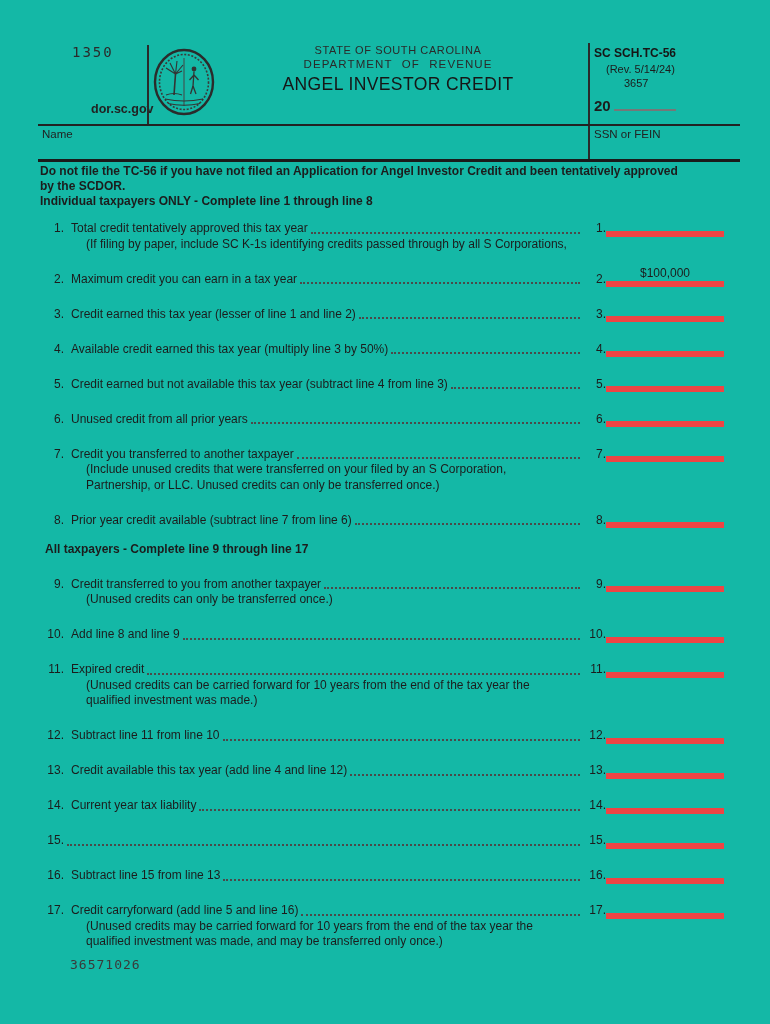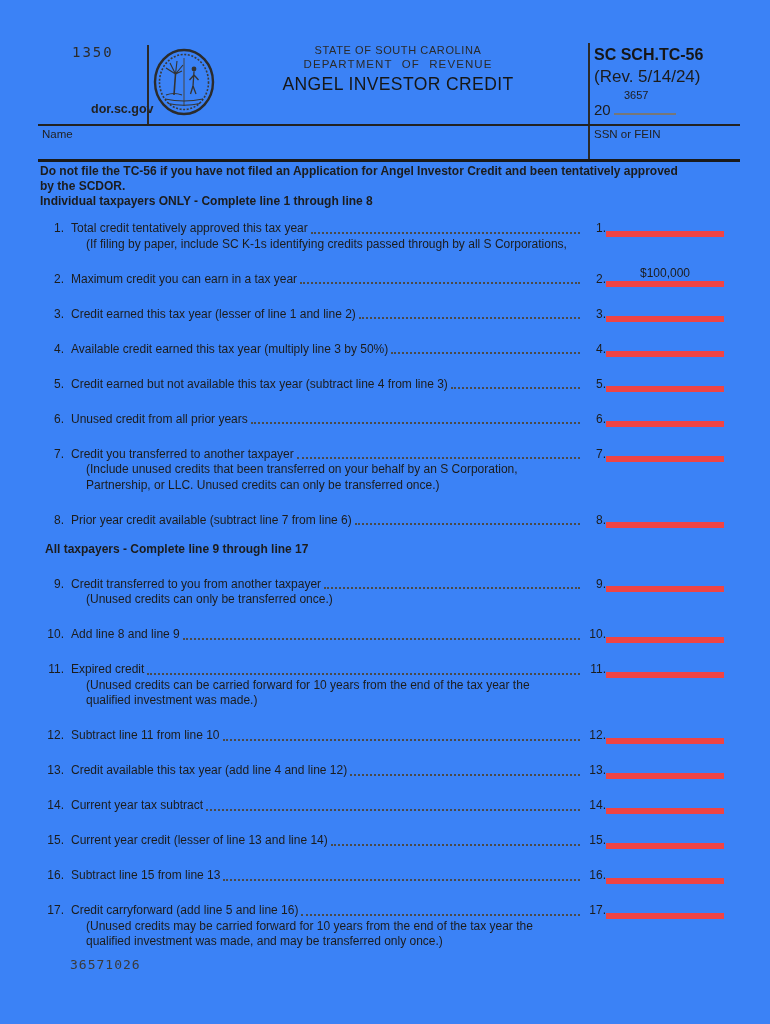--- a/index.html
+++ b/index.html
@@ -1,35 +1,35 @@
 <!DOCTYPE html>
 <html><head>
 <meta charset="utf-8">
 <style>
   html,body{margin:0;padding:0;background:#e8e8e8;}
   .page{
-    position:relative; width:770px; height:1024px; background:#3b82f6;
+    position:relative; width:770px; height:1024px; background:#14b8a6;
     margin:0 auto; font-family:"Liberation Sans", sans-serif; color:#1c1c1c;
     overflow:hidden;
   }
   .abs{position:absolute;}
   
   .ocr{font-family:"DejaVu Sans Mono", monospace; letter-spacing:2px; font-size:14px; color:#2b2b2b;}
   .dor{font-weight:bold; font-size:12.5px; color:#222;}
   .vline{width:2px; background:#2a2a2a;}
   .hline{height:2px; background:#222;}
   .hline.thick{height:3px; background:#1a1a1a;}
   .center-head{ text-align:center; }
   .state-line{font-size:11px; letter-spacing:0.6px; color:#2a2a2a;}
   .dept-line{font-size:11.5px; letter-spacing:1.1px; word-spacing:5px; color:#2a2a2a; margin-top:2px;}
   .form-title{font-size:17.5px; font-weight:normal; letter-spacing:0.4px; margin-top:4px; color:#161616;}
-  .sched{font-size:16px; font-weight:bold; color:#161616;}
-  .rev{font-size:17px; margin-top:3px; margin-left:0;}
+  .sched{font-size:12px; font-weight:bold; color:#161616;}
+  .rev{font-size:11px; margin-top:3px; margin-left:12px;}
   .code3657{font-size:11px; margin-top:2px; margin-left:30px;}
-  .yearrow{margin-top:0; font-size:15px; font-weight:normal;}
+  .yearrow{margin-top:8px; font-size:15px; font-weight:bold;}
   .yearblank{display:inline-block; width:62px; border-bottom:2px solid #777; margin-left:3px; height:12px;}
   .small-label{font-size:11.5px; color:#222;}
   .fieldarea{background:transparent;}
   
   #form-body{
     left:40px; top:164px; width:684px; font-size:12px; line-height:15.5px;
   }
   .intro-line{font-weight:bold; line-height:14.5px; white-space:nowrap;}
   .section-head{font-weight:bold; margin-top:13.5px; margin-left:5px; white-space:nowrap;}
   .row{display:flex; align-items:flex-end; white-space:nowrap;}
@@ -143,21 +143,21 @@
         <span class="ansnum">6.</span>
         <span class="ansline"></span>
       </div>
       <div class="row item">
         <span class="num">7.</span>
         <span class="itext">Credit you transferred to another taxpayer</span>
         <span class="leader"></span>
         <span class="ansnum">7.</span>
         <span class="ansline"></span>
       </div>
-      <div class="note">(Include unused credits that been transferred on your behalf by an S Corporation,</div>
+      <div class="note">(Include unused credits that were transferred on your filed by an S Corporation,</div>
       <div class="note">Partnership, or LLC. Unused credits can only be transferred once.)</div>
       <div class="row item">
         <span class="num">8.</span>
         <span class="itext">Prior year credit available (subtract line 7 from line 6)</span>
         <span class="leader"></span>
         <span class="ansnum">8.</span>
         <span class="ansline"></span>
       </div>
       <div class="section-head">All taxpayers - Complete line 9 through line 17</div>
       <div class="row item">
@@ -193,28 +193,27 @@
       </div>
       <div class="row item">
         <span class="num">13.</span>
         <span class="itext">Credit available this tax year (add line 4 and line 12)</span>
         <span class="leader"></span>
         <span class="ansnum">13.</span>
         <span class="ansline"></span>
       </div>
       <div class="row item">
         <span class="num">14.</span>
-        <span class="itext">Current year tax subtract</span>
+        <span class="itext">Current year tax liability</span>
         <span class="leader"></span>
         <span class="ansnum">14.</span>
         <span class="ansline"></span>
       </div>
       <div class="row item">
         <span class="num">15.</span>
-        <span class="itext">Current year credit (lesser of line 13 and line 14)</span>
         <span class="leader"></span>
         <span class="ansnum">15.</span>
         <span class="ansline"></span>
       </div>
       <div class="row item">
         <span class="num">16.</span>
         <span class="itext">Subtract line 15 from line 13</span>
         <span class="leader"></span>
         <span class="ansnum">16.</span>
         <span class="ansline"></span>

